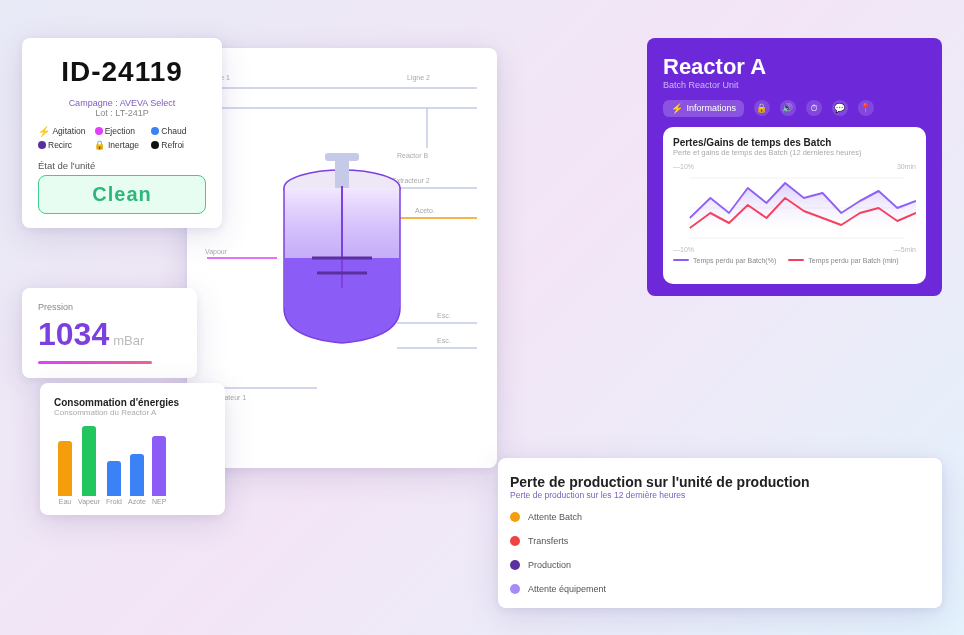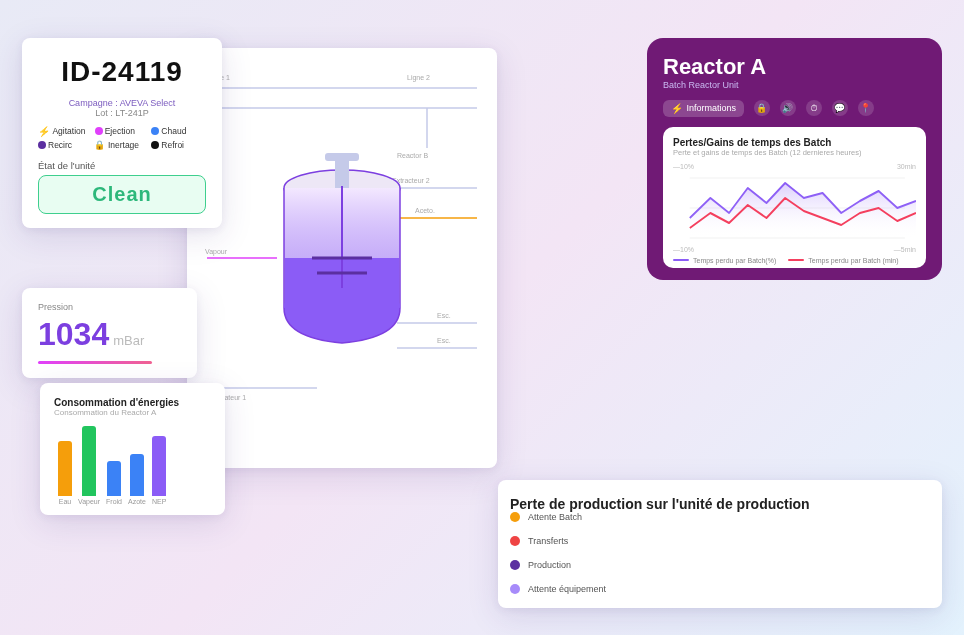--- a/index.html
+++ b/index.html
@@ -178,22 +178,22 @@
       background: #fff;
     }
 
     
     .card-reactor {
       width: 295px;
       top: 20px;
       right: 0;
       padding: 16px 16px 12px;
       z-index: 5;
-      background: #701a75;
-      border-radius: 16px;
+      background: #6d28d9;
+      border-radius: 8px;
     }
     .card-reactor .reactor-title {
       font-size: 22px;
       font-weight: 800;
       color: #fff;
     }
     .card-reactor .reactor-sub {
       font-size: 9px;
       color: #c9b8f0;
       margin-bottom: 10px;
@@ -223,21 +223,21 @@
       align-items: center;
       justify-content: center;
       color: #fff;
       font-size: 9px;
     }
 
     
     .batch-chart-area {
       background: #fff;
       border-radius: 10px;
-      padding: 10px 10px 4px;
+      padding: 10px 10px 20px;
     }
     .batch-title {
       font-size: 10px;
       font-weight: 700;
       color: #222;
     }
     .batch-sub {
       font-size: 7.5px;
       color: #aaa;
       margin-bottom: 6px;
@@ -545,20 +545,21 @@
         <div class="legend-item">
           <div class="legend-line" style="background:#f43f5e;"></div>
           <span>Temps perdu par Batch (min)</span>
         </div>
       </div>
     </div>
   </div>
 
   <div class="card card-production">
     <div class="production-title">Perte de production sur l'unité de production</div>
+    <div class="production-sub">Perte de production sur les 12 dernière heures</div>
     <div class="production-content">
       <div class="legend-list">
         <div class="legend-row">
           <div class="legend-dot" style="background:#f59e0b;"></div>
           <span>Attente Batch</span>
         </div>
         <div class="legend-row">
           <div class="legend-dot" style="background:#ef4444;"></div>
           <span>Transferts</span>
         </div>

